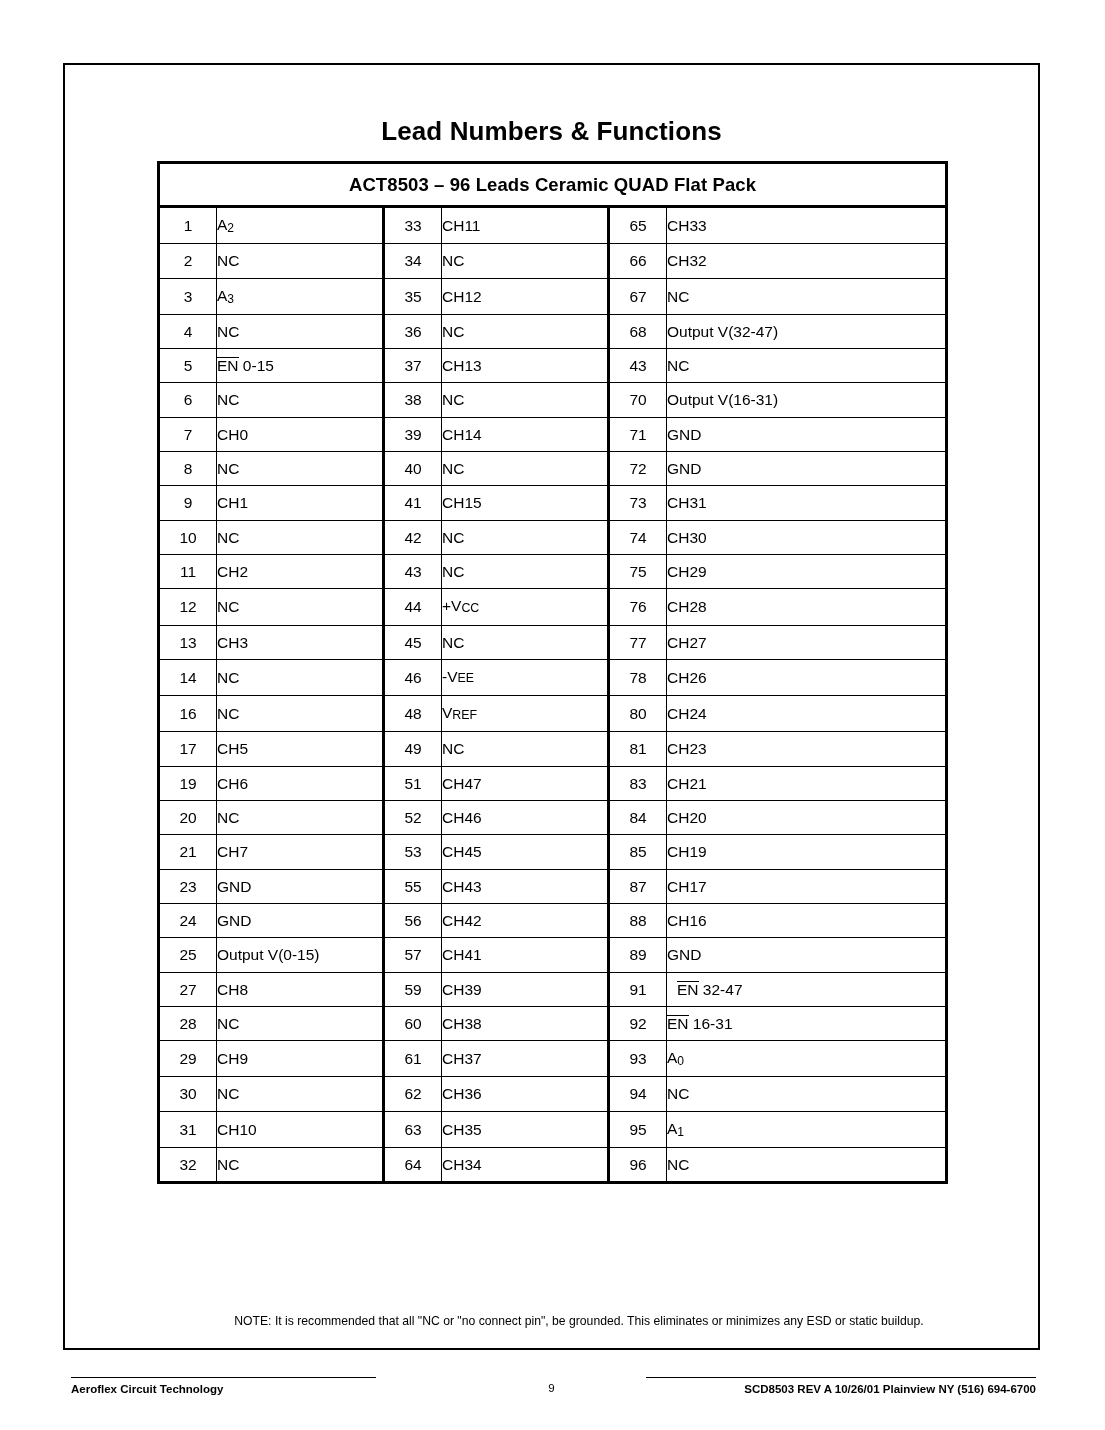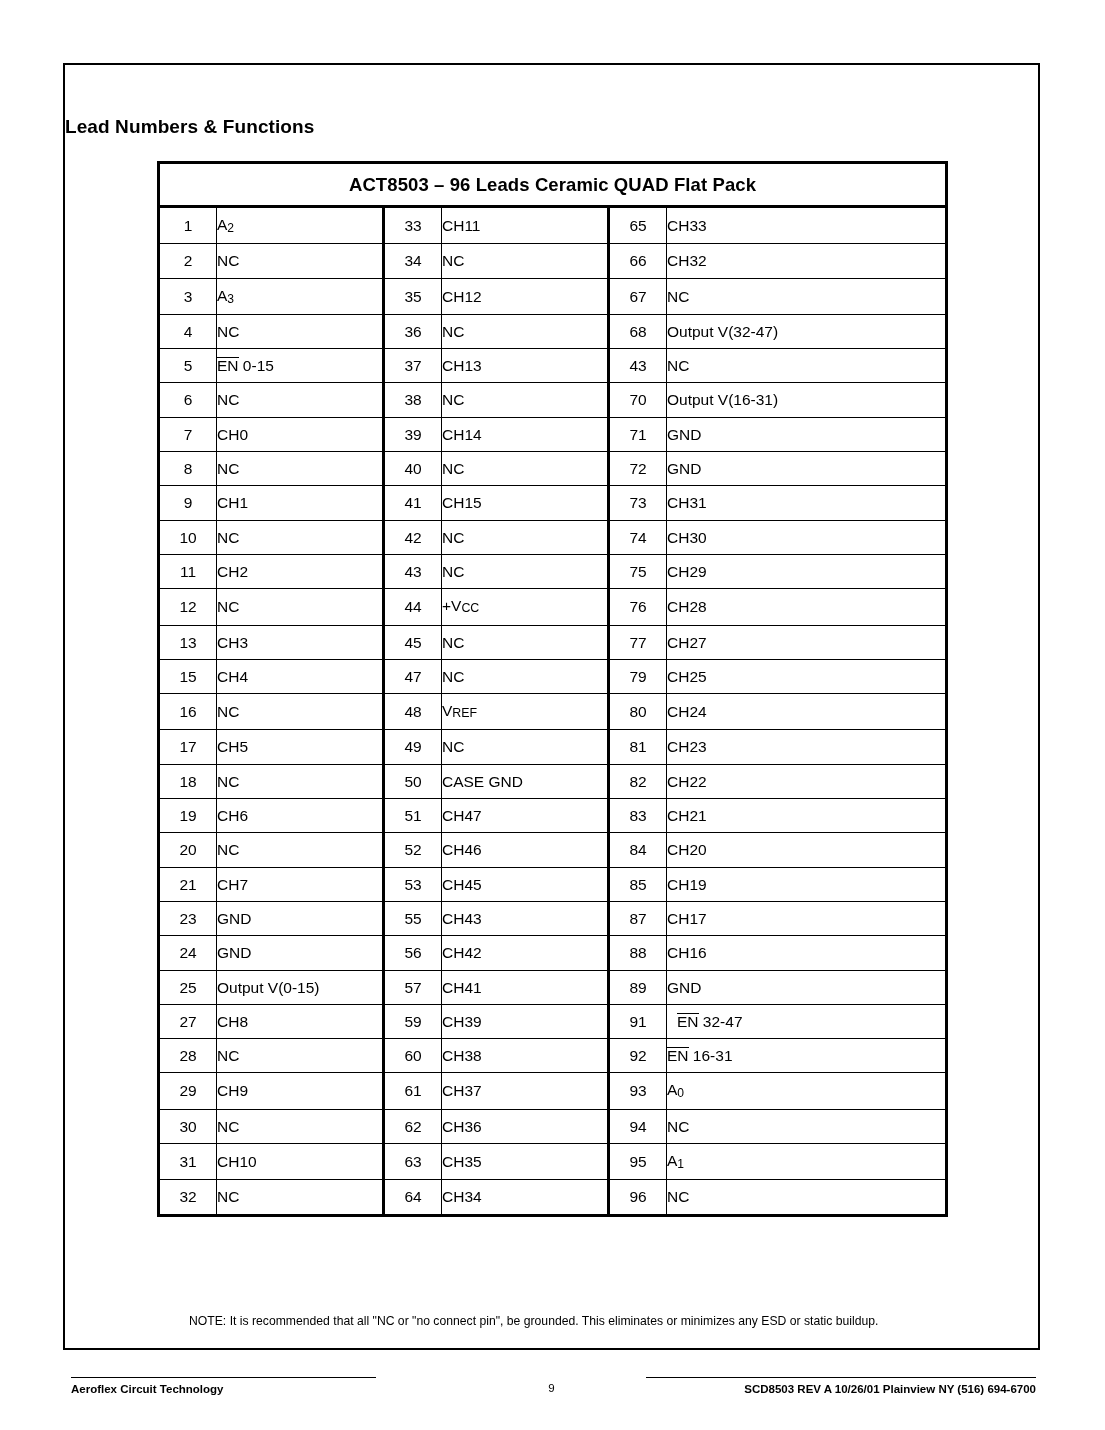--- a/index.html
+++ b/index.html
@@ -28,21 +28,22 @@
     box-sizing: border-box;
     background: #fff;
   }
 
   
   .page-heading {
     position: absolute;
     left: 0;
     top: 51px;
     width: 100%;
-    font-size: 19px;
+    text-align: center;
+    font-size: 26px;
     font-weight: bold;
     letter-spacing: 0.1px;
   }
 
   
   .pin-table-wrap {
     position: absolute;
     left: 92px;
     top: 96px;
     width: 644px;
@@ -128,26 +129,26 @@
     border-top: 1.5px solid #000;
     padding-top: 0px;
     display: inline-block;
     line-height: 1.05;
   }
   .indent-en { padding-left: 10px; }
 
   
   .table-note {
     position: absolute;
-    left: 124px;
+    left: 114px;
     top: 1249px;
     width: 800px;
     font-size: 12.2px;
     line-height: 1.3;
-    text-align: left;
+    text-align: center;
   }
 
   
   .footer {
     position: absolute;
     left: 63px;
     top: 1357px;
     width: 977px;
     height: 40px;
     margin-top: 20px;
@@ -304,50 +305,42 @@
           </tr>
           <tr>
             <td class="pin-num">13</td>
             <td class="pin-fn grp-end">CH3</td>
             <td class="pin-num">45</td>
             <td class="pin-fn grp-end">NC</td>
             <td class="pin-num">77</td>
             <td class="pin-fn">CH27</td>
           </tr>
           <tr>
-            <td class="pin-num">15</td>
-            <td class="pin-fn grp-end">CH4</td>
-            <td class="pin-num">47</td>
-            <td class="pin-fn grp-end">NC</td>
-            <td class="pin-num">79</td>
-            <td class="pin-fn">CH25</td>
+            <td class="pin-num">14</td>
+            <td class="pin-fn grp-end">NC</td>
+            <td class="pin-num">46</td>
+            <td class="pin-fn grp-end">-V<span class="smallcap-sub">EE</span></td>
+            <td class="pin-num">78</td>
+            <td class="pin-fn">CH26</td>
           </tr>
           <tr>
             <td class="pin-num">16</td>
             <td class="pin-fn grp-end">NC</td>
             <td class="pin-num">48</td>
             <td class="pin-fn grp-end">V<span class="smallcap-sub">REF</span></td>
             <td class="pin-num">80</td>
             <td class="pin-fn">CH24</td>
           </tr>
           <tr>
             <td class="pin-num">17</td>
             <td class="pin-fn grp-end">CH5</td>
             <td class="pin-num">49</td>
             <td class="pin-fn grp-end">NC</td>
             <td class="pin-num">81</td>
             <td class="pin-fn">CH23</td>
-          </tr>
-          <tr>
-            <td class="pin-num">18</td>
-            <td class="pin-fn grp-end">NC</td>
-            <td class="pin-num">50</td>
-            <td class="pin-fn grp-end">CASE GND</td>
-            <td class="pin-num">82</td>
-            <td class="pin-fn">CH22</td>
           </tr>
           <tr>
             <td class="pin-num">19</td>
             <td class="pin-fn grp-end">CH6</td>
             <td class="pin-num">51</td>
             <td class="pin-fn grp-end">CH47</td>
             <td class="pin-num">83</td>
             <td class="pin-fn">CH21</td>
           </tr>
           <tr>

